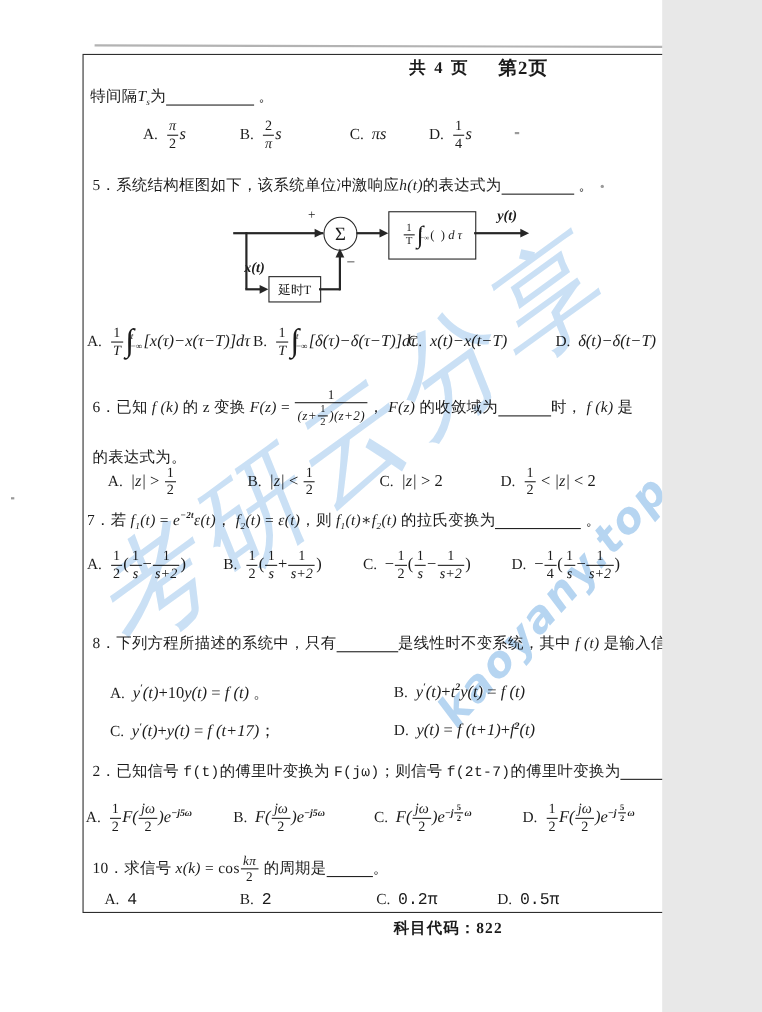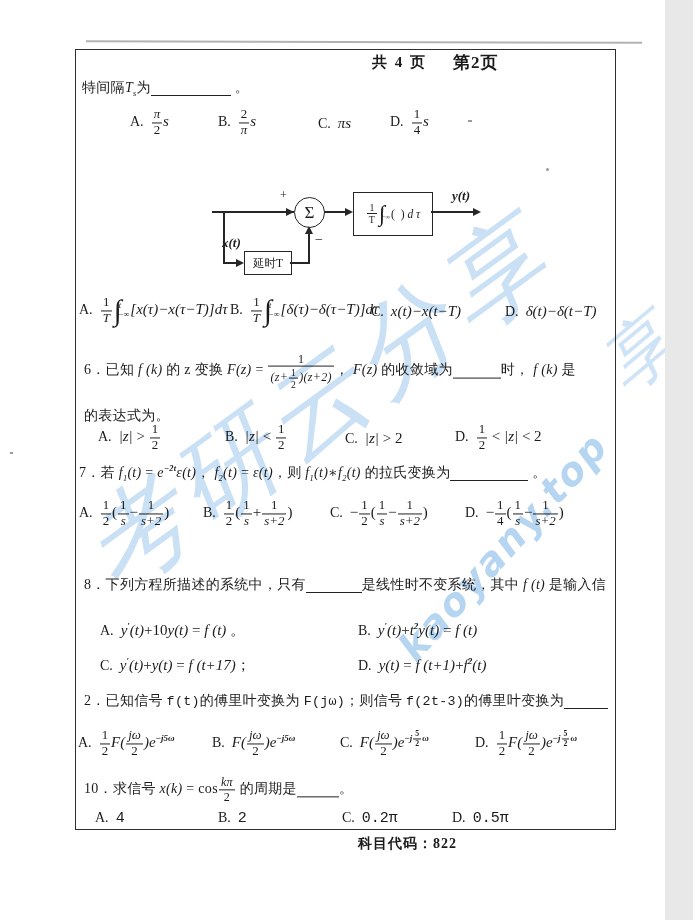--- a/index.html
+++ b/index.html
@@ -1,17 +1,17 @@
 <!DOCTYPE html>
 <html><head>
 <meta charset="utf-8">
 <style>
   html,body{margin:0;padding:0;background:#e8e8e8;}
   #page{
-    position:relative; width:665px; height:920px; background:#ffffff;
+    position:relative; width:602px; height:920px; background:#ffffff;
     font-family:"Liberation Serif","DejaVu Serif",serif; color:#1b1b1b;
     overflow:hidden;
   }
   
   #frame{
     position:absolute; left:75px; top:49px; width:539px; height:779px;
     border:1.7px solid #2e2e2e;
   }
   .line{ position:absolute; white-space:nowrap; transform:translateY(-50%); font-size:14px; letter-spacing:.3px;}
   .bold{ font-weight:bold; }
@@ -81,20 +81,21 @@
   <div class="line bold" style="left:453px; top:62px; font-size:17px; letter-spacing:1px;">第2页</div>
 
   <div class="line" style="left:82px; top:88px;"><span class="mtxt">特间隔</span><span class="mit">T</span><sub class="msub">s</sub><span class="mtxt">为</span><span class="mblank" style="width: 80px;"></span><span class="mtxt"> 。</span></div>
   <div>
     <div class="opt" style="left:130px; top:123px;"><span class="olabel">A.</span><span class="omath"><span class="mfrac"><span class="mnum"><span class="mit">π</span></span><span class="mden"><span class="mtxt">2</span></span></span><span class="mit">s</span></span></div>
     <div class="opt" style="left:218px; top:123px;"><span class="olabel">B.</span><span class="omath"><span class="mfrac"><span class="mnum"><span class="mtxt">2</span></span><span class="mden"><span class="mit">π</span></span></span><span class="mit">s</span></span></div>
     <div class="opt" style="left:318px; top:123px;"><span class="olabel">C.</span><span class="omath"><span class="mit">πs</span></span></div>
     <div class="opt" style="left:390px; top:123px;"><span class="olabel">D.</span><span class="omath"><span class="mfrac"><span class="mnum"><span class="mtxt">1</span></span><span class="mden"><span class="mtxt">4</span></span></span><span class="mit">s</span></span></div>
   </div>
 
+  <div class="line" style="left:84px; top:169px;"><span class="mtxt">5．系统结构框图如下，该系统单位冲激响应</span><span class="mit">h(t)</span><span class="mtxt">的表达式为</span><span class="mblank" style="width: 66px;"></span><span class="mtxt"> 。</span></div>
 
   <div id="diagram">
     <span class="dlabel" style="left:12px; top:-3px;margin-top:48px;">x(t)</span>
     <div class="dl" style="left:2px; top:21px; width:82px; height:1.6px;"></div>
     <div class="arr arr-r" style="left:76px; top:18px;"></div>
     <span id="d-plus">+</span>
     <div id="d-circle">
         <span>Σ</span>
       </div>
     <span id="d-minus">−</span>
@@ -155,21 +156,21 @@
   </div>
 
   <div class="line" style="left:84px; top:585px;"><span class="mtxt">8．下列方程所描述的系统中，只有</span><span class="mblank" style="width: 56px;"></span><span class="mtxt">是线性时不变系统，其中</span><span class="mit"> f (t) </span><span class="mtxt">是输入信</span></div>
   <div>
     <div class="opt" style="left:100px; top:630px;"><span class="olabel">A.</span><span class="omath"><span class="mit">y</span><sup class="msup">′</sup><span class="mit">(t)</span><span class="mtxt">+10</span><span class="mit">y(t)</span><span class="mtxt"> = </span><span class="mit">f (t)</span><span class="mtxt"> 。</span></span></div>
     <div class="opt" style="left:358px; top:630px;"><span class="olabel">B.</span><span class="omath"><span class="mit">y</span><sup class="msup">′</sup><span class="mit">(t)</span><span class="mtxt">+</span><span class="mit">t</span><sup class="msup">2</sup><span class="mit">y(t)</span><span class="mtxt"> = </span><span class="mit">f (t)</span></span></div>
     <div class="opt" style="left:100px; top:665px;"><span class="olabel">C.</span><span class="omath"><span class="mit">y</span><sup class="msup">′</sup><span class="mit">(t)</span><span class="mtxt">+</span><span class="mit">y(t)</span><span class="mtxt"> = </span><span class="mit">f (t+17)</span><span class="mtxt">；</span></span></div>
     <div class="opt" style="left:358px; top:665px;"><span class="olabel">D.</span><span class="omath"><span class="mit">y(t)</span><span class="mtxt"> = </span><span class="mit">f (t+1)</span><span class="mtxt">+</span><span class="mit">f</span><sup class="msup">2</sup><span class="mit">(t)</span></span></div>
   </div>
 
-  <div class="line" style="left:84px; top:701px;"><span class="mtxt">2．已知信号 </span><span class="mmono">f(t)</span><span class="mtxt">的傅里叶变换为 </span><span class="mmono">F(jω)</span><span class="mtxt">；则信号 </span><span class="mmono">f(2t-3)</span><span class="mtxt">的傅里叶变换为</span><span class="mblank" style="width: 44px;"></span></div>
+  <div class="line" style="left:84px; top:701px;"><span class="mtxt">2．已知信号 </span><span class="mmono">f(t)</span><span class="mtxt">的傅里叶变换为 </span><span class="mmono">F(jω)</span><span class="mtxt">；则信号 </span><span class="mmono">f(2t-7)</span><span class="mtxt">的傅里叶变换为</span><span class="mblank" style="width: 44px;"></span></div>
   <div>
     <div class="opt" style="left:78px; top:744px;"><span class="olabel">A.</span><span class="omath"><span class="mfrac"><span class="mnum"><span class="mtxt">1</span></span><span class="mden"><span class="mtxt">2</span></span></span><span class="mit">F(</span><span class="mfrac"><span class="mnum"><span class="mit">jω</span></span><span class="mden"><span class="mtxt">2</span></span></span><span class="mit">)e</span><sup class="msup">−j5ω</sup></span></div>
     <div class="opt" style="left:212px; top:744px;"><span class="olabel">B.</span><span class="omath"><span class="mit">F(</span><span class="mfrac"><span class="mnum"><span class="mit">jω</span></span><span class="mden"><span class="mtxt">2</span></span></span><span class="mit">)e</span><sup class="msup">−j5ω</sup></span></div>
     <div class="opt" style="left:340px; top:744px;"><span class="olabel">C.</span><span class="omath"><span class="mit">F(</span><span class="mfrac"><span class="mnum"><span class="mit">jω</span></span><span class="mden"><span class="mtxt">2</span></span></span><span class="mit">)e</span><sup class="msup"><span class="mit">−j</span><span class="mfrac"><span class="mnum"><span class="mtxt">5</span></span><span class="mden"><span class="mtxt">2</span></span></span><span class="mit">ω</span></sup></span></div>
     <div class="opt" style="left:475px; top:744px;"><span class="olabel">D.</span><span class="omath"><span class="mfrac"><span class="mnum"><span class="mtxt">1</span></span><span class="mden"><span class="mtxt">2</span></span></span><span class="mit">F(</span><span class="mfrac"><span class="mnum"><span class="mit">jω</span></span><span class="mden"><span class="mtxt">2</span></span></span><span class="mit">)e</span><sup class="msup"><span class="mit">−j</span><span class="mfrac"><span class="mnum"><span class="mtxt">5</span></span><span class="mden"><span class="mtxt">2</span></span></span><span class="mit">ω</span></sup></span></div>
   </div>
 
   <div class="line" style="left:84px; top:790px;"><span class="mtxt">10．求信号 </span><span class="mit">x(k)</span><span class="mtxt"> = cos</span><span class="mfrac"><span class="mnum"><span class="mit">kπ</span></span><span class="mden"><span class="mtxt">2</span></span></span><span class="mtxt"> 的周期是</span><span class="mblank" style="width: 42px;"></span><span class="mtxt">。</span></div>
   <div>
     <div class="opt" style="left:95px; top:818px;"><span class="olabel">A.</span><span class="omath mmono">4</span></div>

